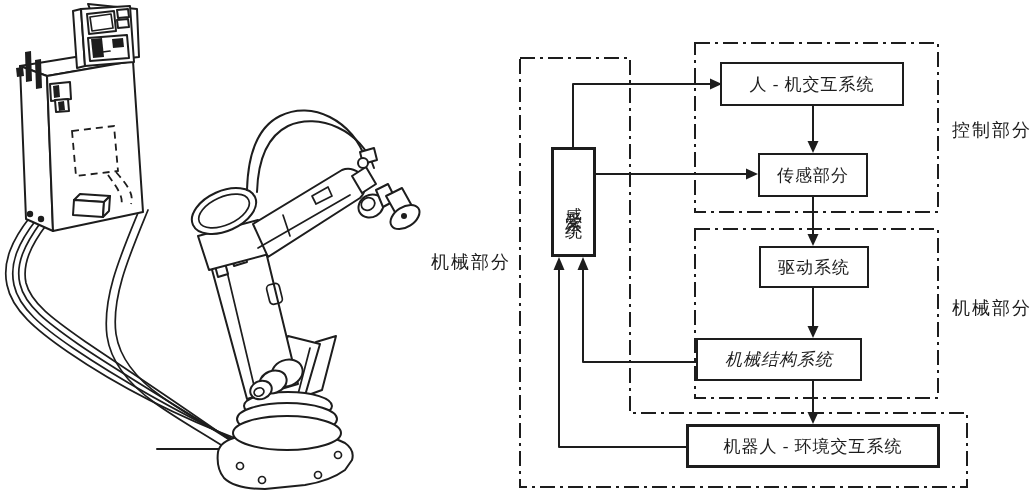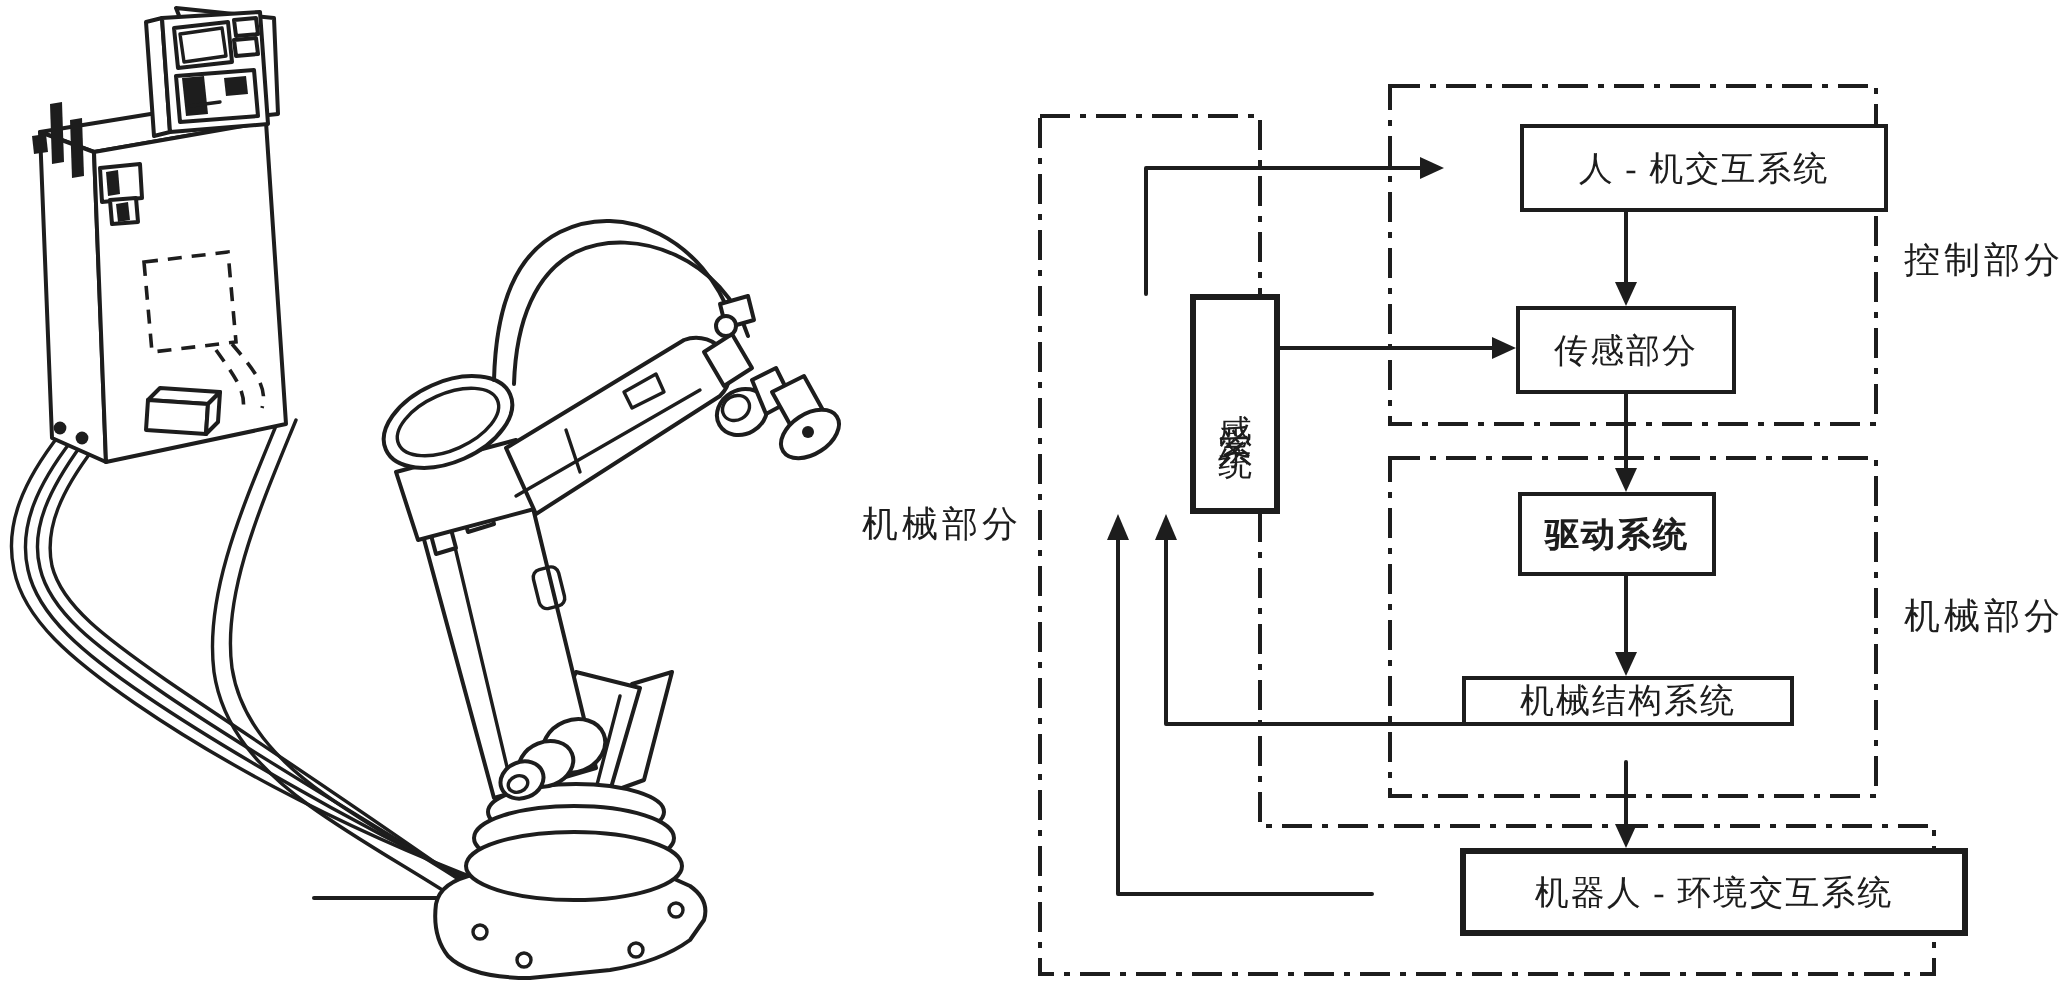--- a/index.html
+++ b/index.html
@@ -16,21 +16,21 @@
   .fw{stroke:var(--line);stroke-width:2;fill:#fff;stroke-linejoin:round;}
   .fb{fill:var(--line);stroke:none;}
   .dd{stroke:var(--line);stroke-width:2;fill:none;stroke-dasharray:15 5 3 5;}
   .dash{stroke:var(--line);stroke-width:1.8;fill:none;stroke-dasharray:7 5;}
   
   .dbox{
     position:absolute; z-index:2; background:#fff; border:2px solid var(--line);
     display:flex; align-items:center; justify-content:center;
     font-size:17px; letter-spacing:1px; white-space:nowrap; box-sizing:border-box;
   }
-  .dbox.bold{border-width:3px;margin-left:44px;}
+  .dbox.bold{border-width:3px;}
   .vbox{writing-mode:vertical-rl; text-orientation:upright; letter-spacing:5px; padding-top:2px;}
   .glabel{
     position:absolute; z-index:2; font-size:18px; letter-spacing:2px;
     width:96px; text-align:center; white-space:nowrap;
   }
 </style>
 </head>
 <body>
 
 <div id="stage">
@@ -185,27 +185,27 @@
 
         <path class="ln" d="M731,362 H583 V270"></path>
         <path class="fb" d="M583,257 L577.5,270 L588.5,270 Z"></path>
 
         <path class="ln" d="M686,447 H559 V270"></path>
         <path class="fb" d="M559,257 L553.5,270 L564.5,270 Z"></path>
       </g>
     </g>
   </svg>
 
-  <div class="dbox" style="left:760px;top:62px;width:184px;height:44px;">人 - 机交互系统</div>
+  <div class="dbox" style="left:720px;top:62px;width:184px;height:44px;">人 - 机交互系统</div>
 
   <div class="dbox" style="left:758px;top:153px;width:110px;height:44px;">传感部分</div>
 
-  <div class="dbox" style="left:759px;top:246px;width:99px;height:42px;font-weight:bold;">驱动系统</div>
-
-  <div class="dbox" style="left:731px;top:338px;width:166px;height:25px;">机械结构系统</div>
+  <div class="dbox" style="left:759px;top:246px;width:110px;height:42px;">驱动系统</div>
+
+  <div class="dbox" style="left:696px;top:338px;width:166px;height:43px;font-style:italic;">机械结构系统</div>
 
   <div class="dbox bold" style="left:686px;top:424px;width:254px;height:44px;">机器人 - 环境交互系统</div>
 
   <div class="dbox bold vbox" style="left:551px;top:147px;width:45px;height:110px;">感受系统</div>
 
   <div class="glabel" style="left:944px;top:118px;">控制部分</div>
 
   <div class="glabel" style="left:944px;top:296px;">机械部分</div>
 
   <div class="glabel" style="left:423px;top:250px;">机械部分</div>

